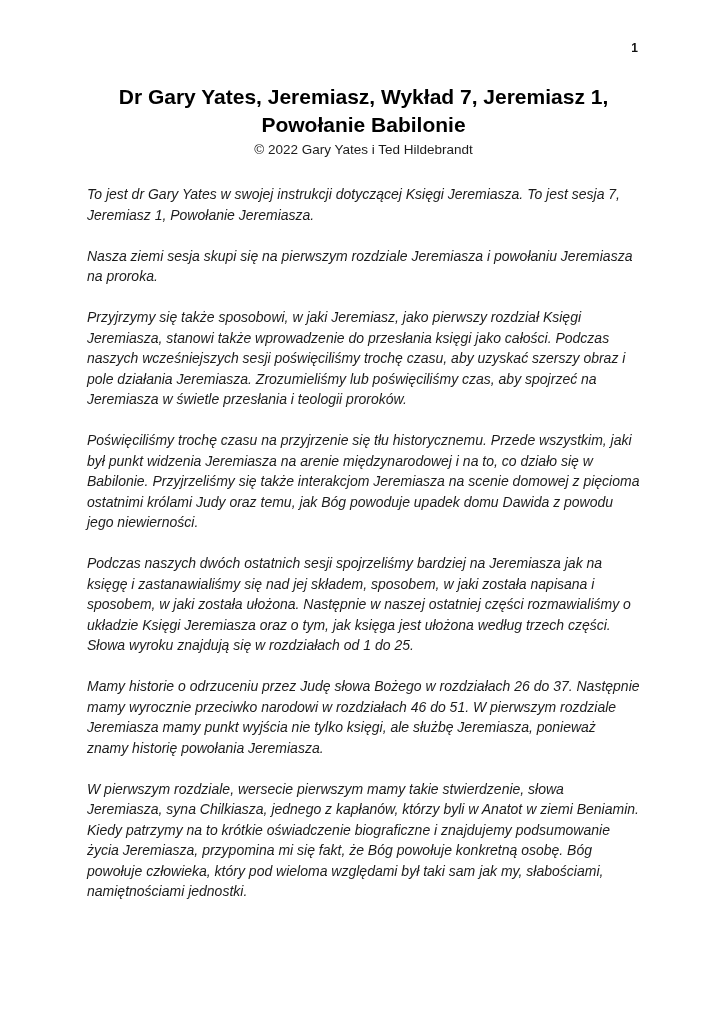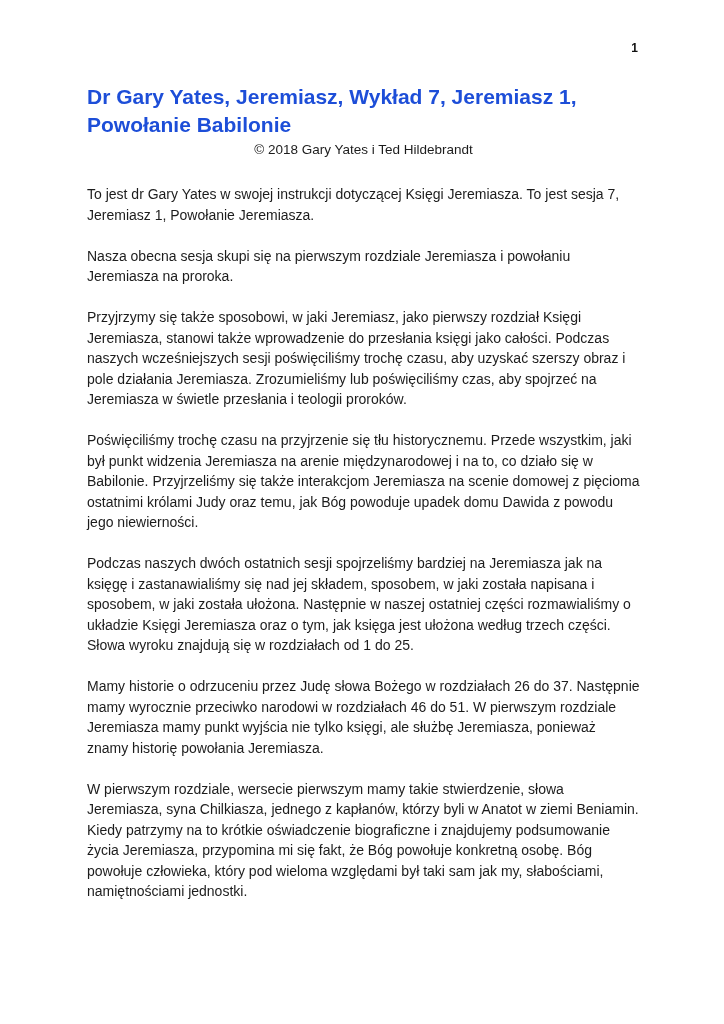--- a/index.html
+++ b/index.html
@@ -22,62 +22,63 @@
     text-align: right;
     font-size: 12px;
     font-weight: bold;
     color: #111111;
     height: 16px;
     line-height: 16px;
     padding-right: 2px;
   }
   .doc-title {
     margin: 27px 0 0 0;
-    text-align: left;
+    text-align: center;
     font-size: 21px;
     font-weight: 700;
     line-height: 28px;
-    color: #1d4ed8;
+    color: #000000;
   }
   .doc-title .title-line { display: block; }
   .copyright {
     text-align: center;
     font-size: 13.5px;
     font-weight: 400;
     margin-top: 3px;
     color: #1c1c1c;
   }
   .body-text {
     margin-top: 27px;
     font-size: 14px;
     line-height: 20.5px;
     text-align: left;
+    font-style: italic;
   }
   .body-text p {
     margin: 0 0 20.5px 0;
   }
   .body-text p:last-child { margin-bottom: 0; }
 </style>
 </head>
 <body>
 
 <div class="page">
 
   <div class="page-number">1</div>
 
   <h1 class="doc-title">
     <span class="title-line">Dr Gary Yates, Jeremiasz, Wykład 7, Jeremiasz 1,</span>
     <span class="title-line">Powołanie Babilonie</span>
   </h1>
 
-  <div class="copyright">© 2018 Gary Yates i Ted Hildebrandt</div>
+  <div class="copyright">© 2022 Gary Yates i Ted Hildebrandt</div>
 
   <div class="body-text">
     <p>To jest dr Gary Yates w swojej instrukcji dotyczącej Księgi Jeremiasza. To jest sesja 7, Jeremiasz 1, Powołanie Jeremiasza.</p>
-    <p>Nasza obecna sesja skupi się na pierwszym rozdziale Jeremiasza i powołaniu Jeremiasza na proroka.</p>
+    <p>Nasza ziemi sesja skupi się na pierwszym rozdziale Jeremiasza i powołaniu Jeremiasza na proroka.</p>
     <p>Przyjrzymy się także sposobowi, w jaki Jeremiasz, jako pierwszy rozdział Księgi Jeremiasza, stanowi także wprowadzenie do przesłania księgi jako całości. Podczas naszych wcześniejszych sesji poświęciliśmy trochę czasu, aby uzyskać szerszy obraz i pole działania Jeremiasza. Zrozumieliśmy lub poświęciliśmy czas, aby spojrzeć na Jeremiasza w świetle przesłania i teologii proroków.</p>
     <p>Poświęciliśmy trochę czasu na przyjrzenie się tłu historycznemu. Przede wszystkim, jaki był punkt widzenia Jeremiasza na arenie międzynarodowej i na to, co działo się w Babilonie. Przyjrzeliśmy się także interakcjom Jeremiasza na scenie domowej z pięcioma ostatnimi królami Judy oraz temu, jak Bóg powoduje upadek domu Dawida z powodu jego niewierności.</p>
     <p>Podczas naszych dwóch ostatnich sesji spojrzeliśmy bardziej na Jeremiasza jak na księgę i zastanawialiśmy się nad jej składem, sposobem, w jaki została napisana i sposobem, w jaki została ułożona. Następnie w naszej ostatniej części rozmawialiśmy o układzie Księgi Jeremiasza oraz o tym, jak księga jest ułożona według trzech części. Słowa wyroku znajdują się w rozdziałach od 1 do 25.</p>
     <p>Mamy historie o odrzuceniu przez Judę słowa Bożego w rozdziałach 26 do 37. Następnie mamy wyrocznie przeciwko narodowi w rozdziałach 46 do 51. W pierwszym rozdziale Jeremiasza mamy punkt wyjścia nie tylko księgi, ale służbę Jeremiasza, ponieważ znamy historię powołania Jeremiasza.</p>
     <p>W pierwszym rozdziale, wersecie pierwszym mamy takie stwierdzenie, słowa Jeremiasza, syna Chilkiasza, jednego z kapłanów, którzy byli w Anatot w ziemi Beniamin. Kiedy patrzymy na to krótkie oświadczenie biograficzne i znajdujemy podsumowanie życia Jeremiasza, przypomina mi się fakt, że Bóg powołuje konkretną osobę. Bóg powołuje człowieka, który pod wieloma względami był taki sam jak my, słabościami, namiętnościami jednostki.</p>
   </div>
 
 </div>
 
 </body></html>

